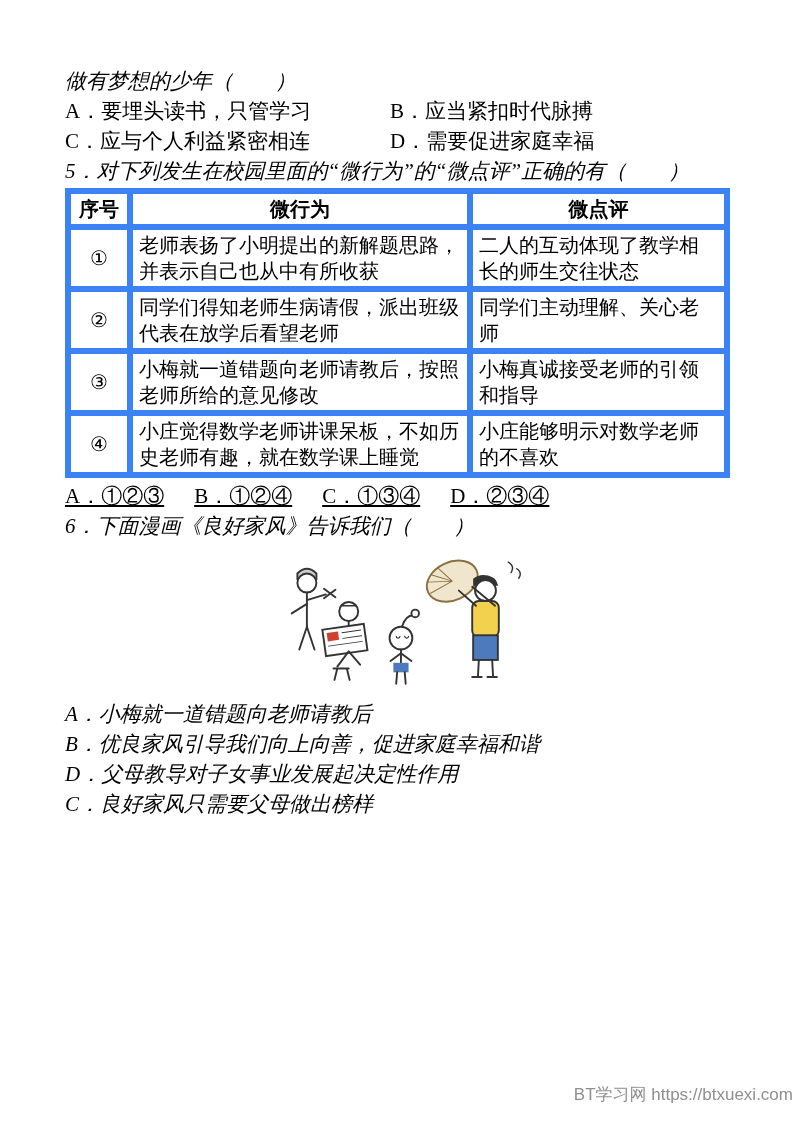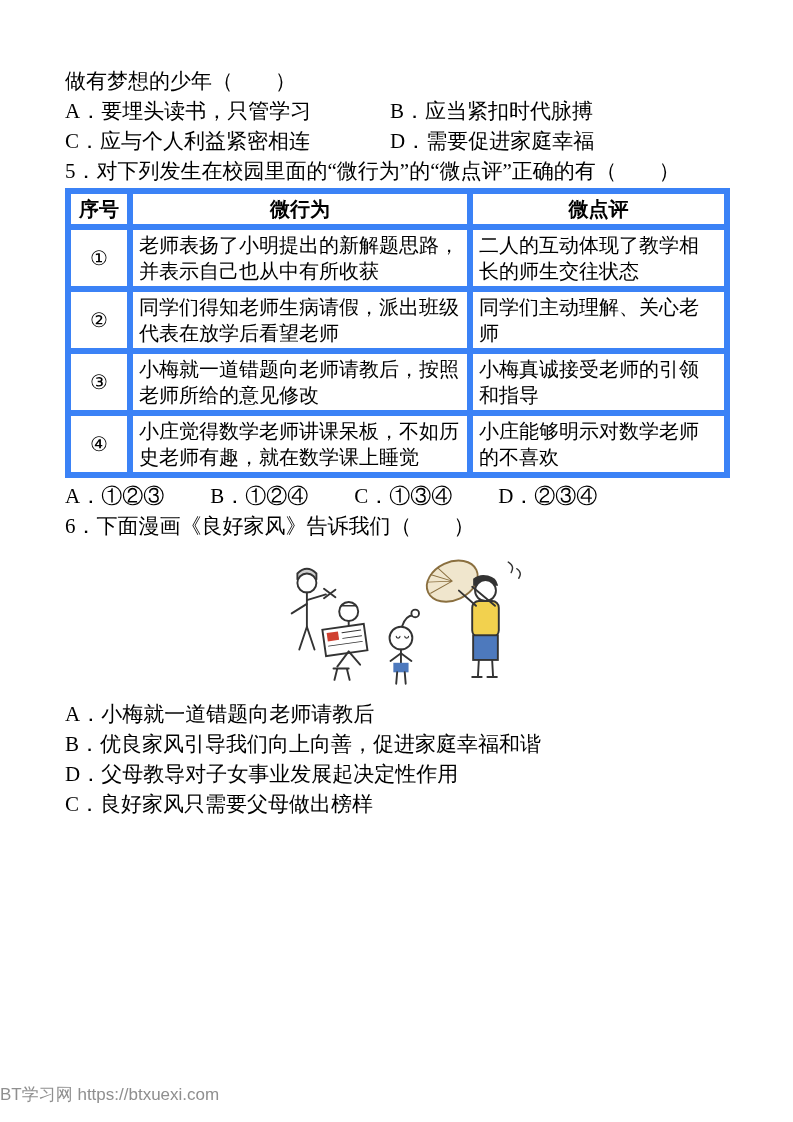--- a/index.html
+++ b/index.html
@@ -12,21 +12,21 @@
     font-family: "Liberation Serif", "DejaVu Serif", serif;
     color: #000000;
   }
   .page {
     width: 793px;
     height: 1122px;
     padding: 66px 63px 0 65px;
     font-size: 21px;
     line-height: 30px;
   }
-  .line { display: block; }
+  .line { display: block; font-style: italic; }
   .opt-grid2 {
     display: grid;
     grid-template-columns: 325px auto;
     line-height: 30px;
   }
   
   table.q5-table {
     width: 100%;
     border-collapse: collapse;
     margin: 2px 0 3px 0;
@@ -44,22 +44,23 @@
   }
   .q5-table td.cell-num {
     text-align: center;
     width: 62px;
   }
   .q5-table col.c-num { width: 62px; }
   .q5-table col.c-beh { width: 340px; }
   
   .answers-row {
     display: flex;
-    gap: 46px;
+    gap: 30px;
     line-height: 30px;
+    text-decoration: underline;
   }
   
   .cartoon-wrap {
     margin: 4px 0 2px 185px;
     width: 300px;
     height: 152px;
   }
   
   .opt-list .line { line-height: 30px; }
   
@@ -69,21 +70,21 @@
     margin-top: 3px;
     font-size: 21px;
     line-height: 27px;
   }
   
   .footer {
     position: absolute;
     left: 0;
     bottom: 16px;
     width: 100%;
-    text-align: left;
+    text-align: right;
     color: #8f8f8f;
     font-size: 17px;
     font-family: "Liberation Sans", "DejaVu Sans", sans-serif;
   }
 </style>
 </head>
 <body>
 
 <div class="page">
 

